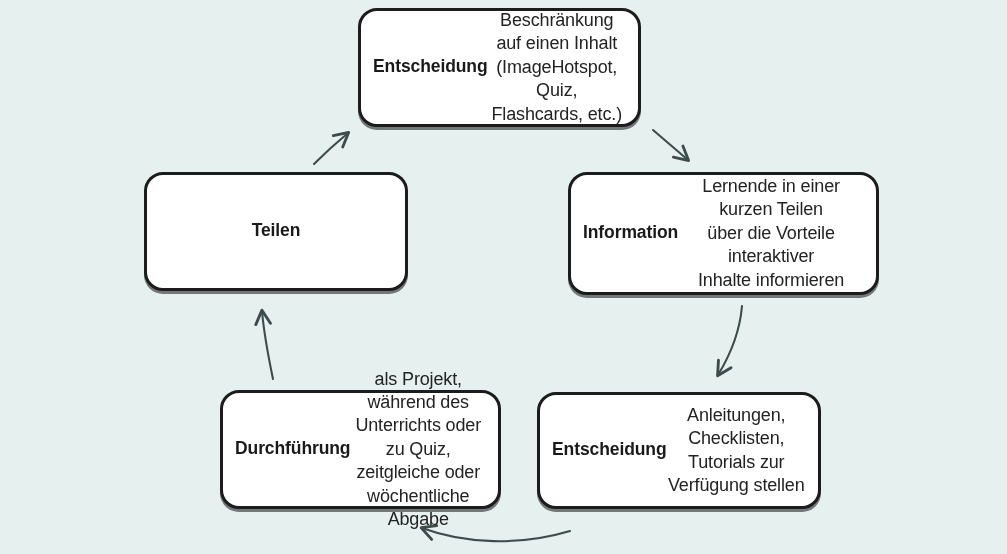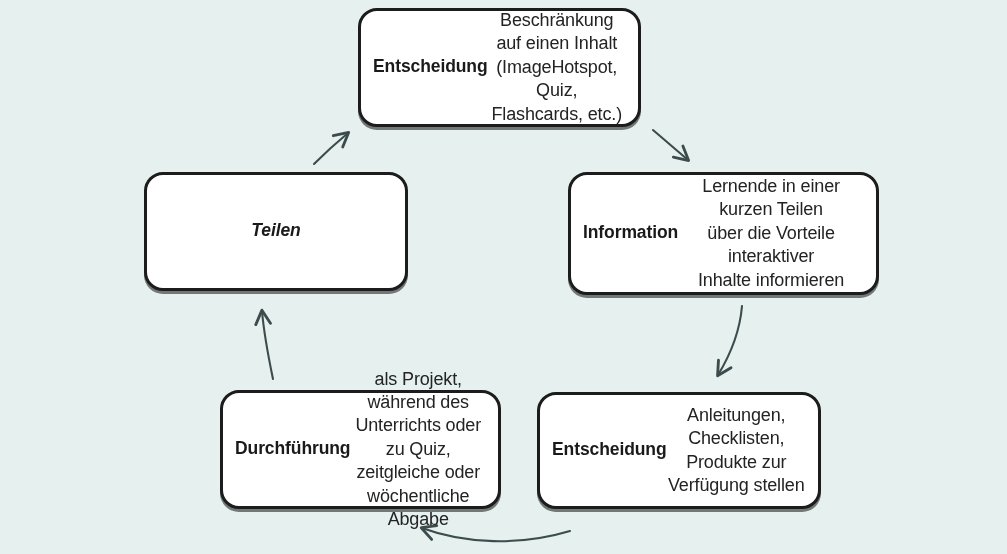--- a/index.html
+++ b/index.html
@@ -70,21 +70,21 @@
   #node-information {
     left: 568px;  top: 172px; width: 311px; height: 123px;
   }
   #node-hilfestellung {
     left: 537px;  top: 392px; width: 284px; height: 117px;
   }
   #node-durchfuehrung {
     left: 176px;  top: 390px; width: 281px; height: 119px; margin-left: 44px;
   }
   #node-teilen {
-    left: 144px;  top: 172px; width: 264px; height: 119px; font-style: italic;
+    left: 144px;  top: 172px; width: 264px; height: 119px;
   }
 </style>
 </head>
 <body>
 
 <div id="diagram-canvas">
 
   <svg id="arrow-layer" viewBox="0 0 1007 554" width="1007" height="554" xmlns="http://www.w3.org/2000/svg">
     <defs>
       <marker id="arrowhead" markerWidth="9" markerHeight="9" refX="7.2" refY="4.5" orient="auto" markerUnits="strokeWidth">
@@ -113,21 +113,21 @@
   <div class="node-box" id="node-information">
     <div class="node-title">Information</div>
     <div class="node-body">Lernende in einer kurzen Teilen
 über die Vorteile interaktiver
 Inhalte informieren</div>
   </div>
 
   <div class="node-box" id="node-hilfestellung">
     <div class="node-title">Entscheidung</div>
     <div class="node-body">Anleitungen, Checklisten,
-Produkte zur Verfügung stellen</div>
+Tutorials zur Verfügung stellen</div>
   </div>
 
   <div class="node-box" id="node-durchfuehrung">
     <div class="node-title">Durchführung</div>
     <div class="node-body">als Projekt, während des
 Unterrichts oder zu Quiz,
 zeitgleiche oder wöchentliche
 Abgabe</div>
   </div>
 

